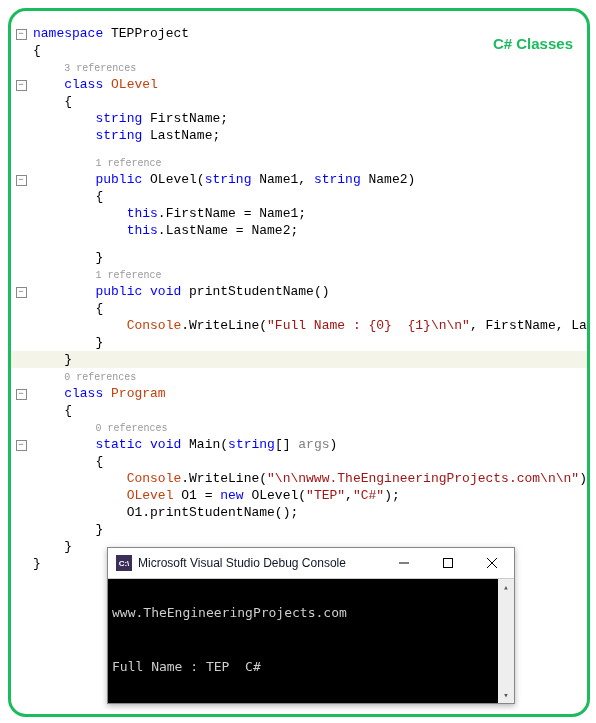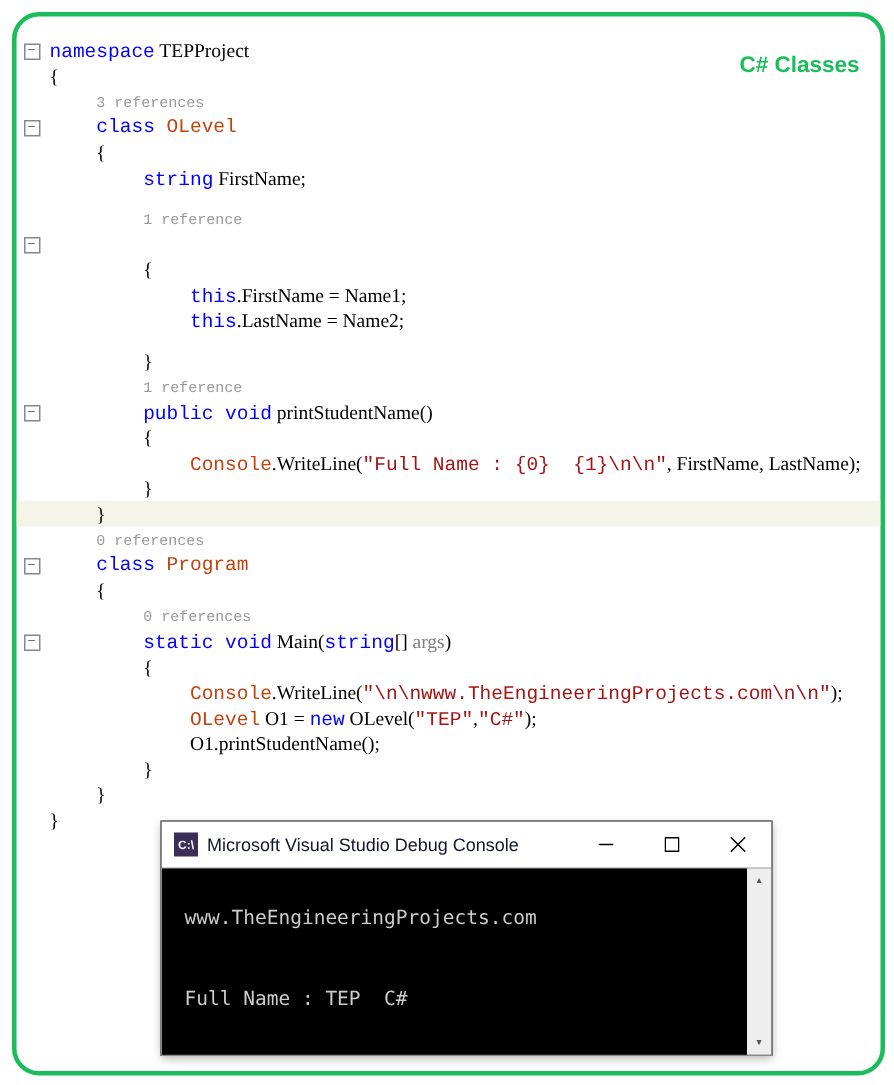--- a/index.html
+++ b/index.html
@@ -60,21 +60,21 @@
     cursor: pointer;
   }
   .code {
     flex: 1;
     padding-left: 2px;
   }
   .kw { color: #0000ff; margin-top: 20px; }
   .type { color: #c2410c; }
   .str { color: #a31515; }
   .ref { color: #999; font-size: 10px; }
-  .plain { color: #000; font-family: Liberation Serif, serif; }
+  .plain { color: #000; }
   .current-line { background: #f4f4e8; }
 
   
   .console {
     position: absolute;
     left: 96px;
     top: 536px;
     width: 406px;
     border: 1px solid #888;
     box-shadow: 0 2px 6px rgba(0,0,0,0.3);
@@ -114,21 +114,21 @@
   .win-btn svg { stroke: #000; fill: none; }
   .console-body {
     background: #000;
     color: #ccc;
     font-family: Consolas, monospace;
     font-size: 13px;
     padding: 8px 4px 8px 4px;
     height: 108px;
     position: relative;
   }
-  .console-line { height: 18px; white-space: pre; margin-left: 11px; }
+  .console-line { height: 18px; white-space: pre; }
   .scrollbar {
     position: absolute;
     right: 0;
     top: 0;
     bottom: 0;
     width: 16px;
     background: #eee;
     display: flex;
     flex-direction: column;
   }
@@ -149,24 +149,25 @@
   <div class="editor">
 
     <div class="line"><span class="gutter"><span class="fold">−</span></span><span class="code"><span class="kw">namespace</span><span class="plain"> TEPProject</span></span></div>
     <div class="line"><span class="gutter"></span><span class="code"><span class="plain">{</span></span></div>
 
     <div class="line"><span class="gutter"></span><span class="code">    <span class="ref">3 references</span></span></div>
     <div class="line"><span class="gutter"><span class="fold">−</span></span><span class="code">    <span class="kw">class</span><span class="type"> OLevel</span></span></div>
     <div class="line"><span class="gutter"></span><span class="code">    <span class="plain">{</span></span></div>
 
     <div class="line"><span class="gutter"></span><span class="code">        <span class="kw">string</span><span class="plain"> FirstName;</span></span></div>
+    <div class="line"><span class="gutter"></span><span class="code">        <span class="kw">string</span><span class="plain"> LastName;</span></span></div>
 
     <div class="line" style="height:10px"></div>
     <div class="line"><span class="gutter"></span><span class="code">        <span class="ref">1 reference</span></span></div>
-    <div class="line"><span class="gutter"><span class="fold">−</span></span></div>
+    <div class="line"><span class="gutter"><span class="fold">−</span></span><span class="code">        <span class="kw">public</span><span class="plain"> OLevel(</span><span class="kw">string</span><span class="plain"> Name1, </span><span class="kw">string</span><span class="plain"> Name2)</span></span></div>
     <div class="line"><span class="gutter"></span><span class="code">        <span class="plain">{</span></span></div>
     <div class="line"><span class="gutter"></span><span class="code">            <span class="kw">this</span><span class="plain">.FirstName = Name1;</span></span></div>
     <div class="line"><span class="gutter"></span><span class="code">            <span class="kw">this</span><span class="plain">.LastName = Name2;</span></span></div>
     <div class="line" style="height:10px"></div>
     <div class="line"><span class="gutter"></span><span class="code">        <span class="plain">}</span></span></div>
 
     <div class="line"><span class="gutter"></span><span class="code">        <span class="ref">1 reference</span></span></div>
     <div class="line"><span class="gutter"><span class="fold">−</span></span><span class="code">        <span class="kw">public</span> <span class="kw">void</span><span class="plain"> printStudentName()</span></span></div>
     <div class="line"><span class="gutter"></span><span class="code">        <span class="plain">{</span></span></div>
     <div class="line"><span class="gutter"></span><span class="code">            <span class="type">Console</span><span class="plain">.WriteLine(</span><span class="str">"Full Name : {0}  {1}\n\n"</span><span class="plain">, FirstName, LastName);</span></span></div>

